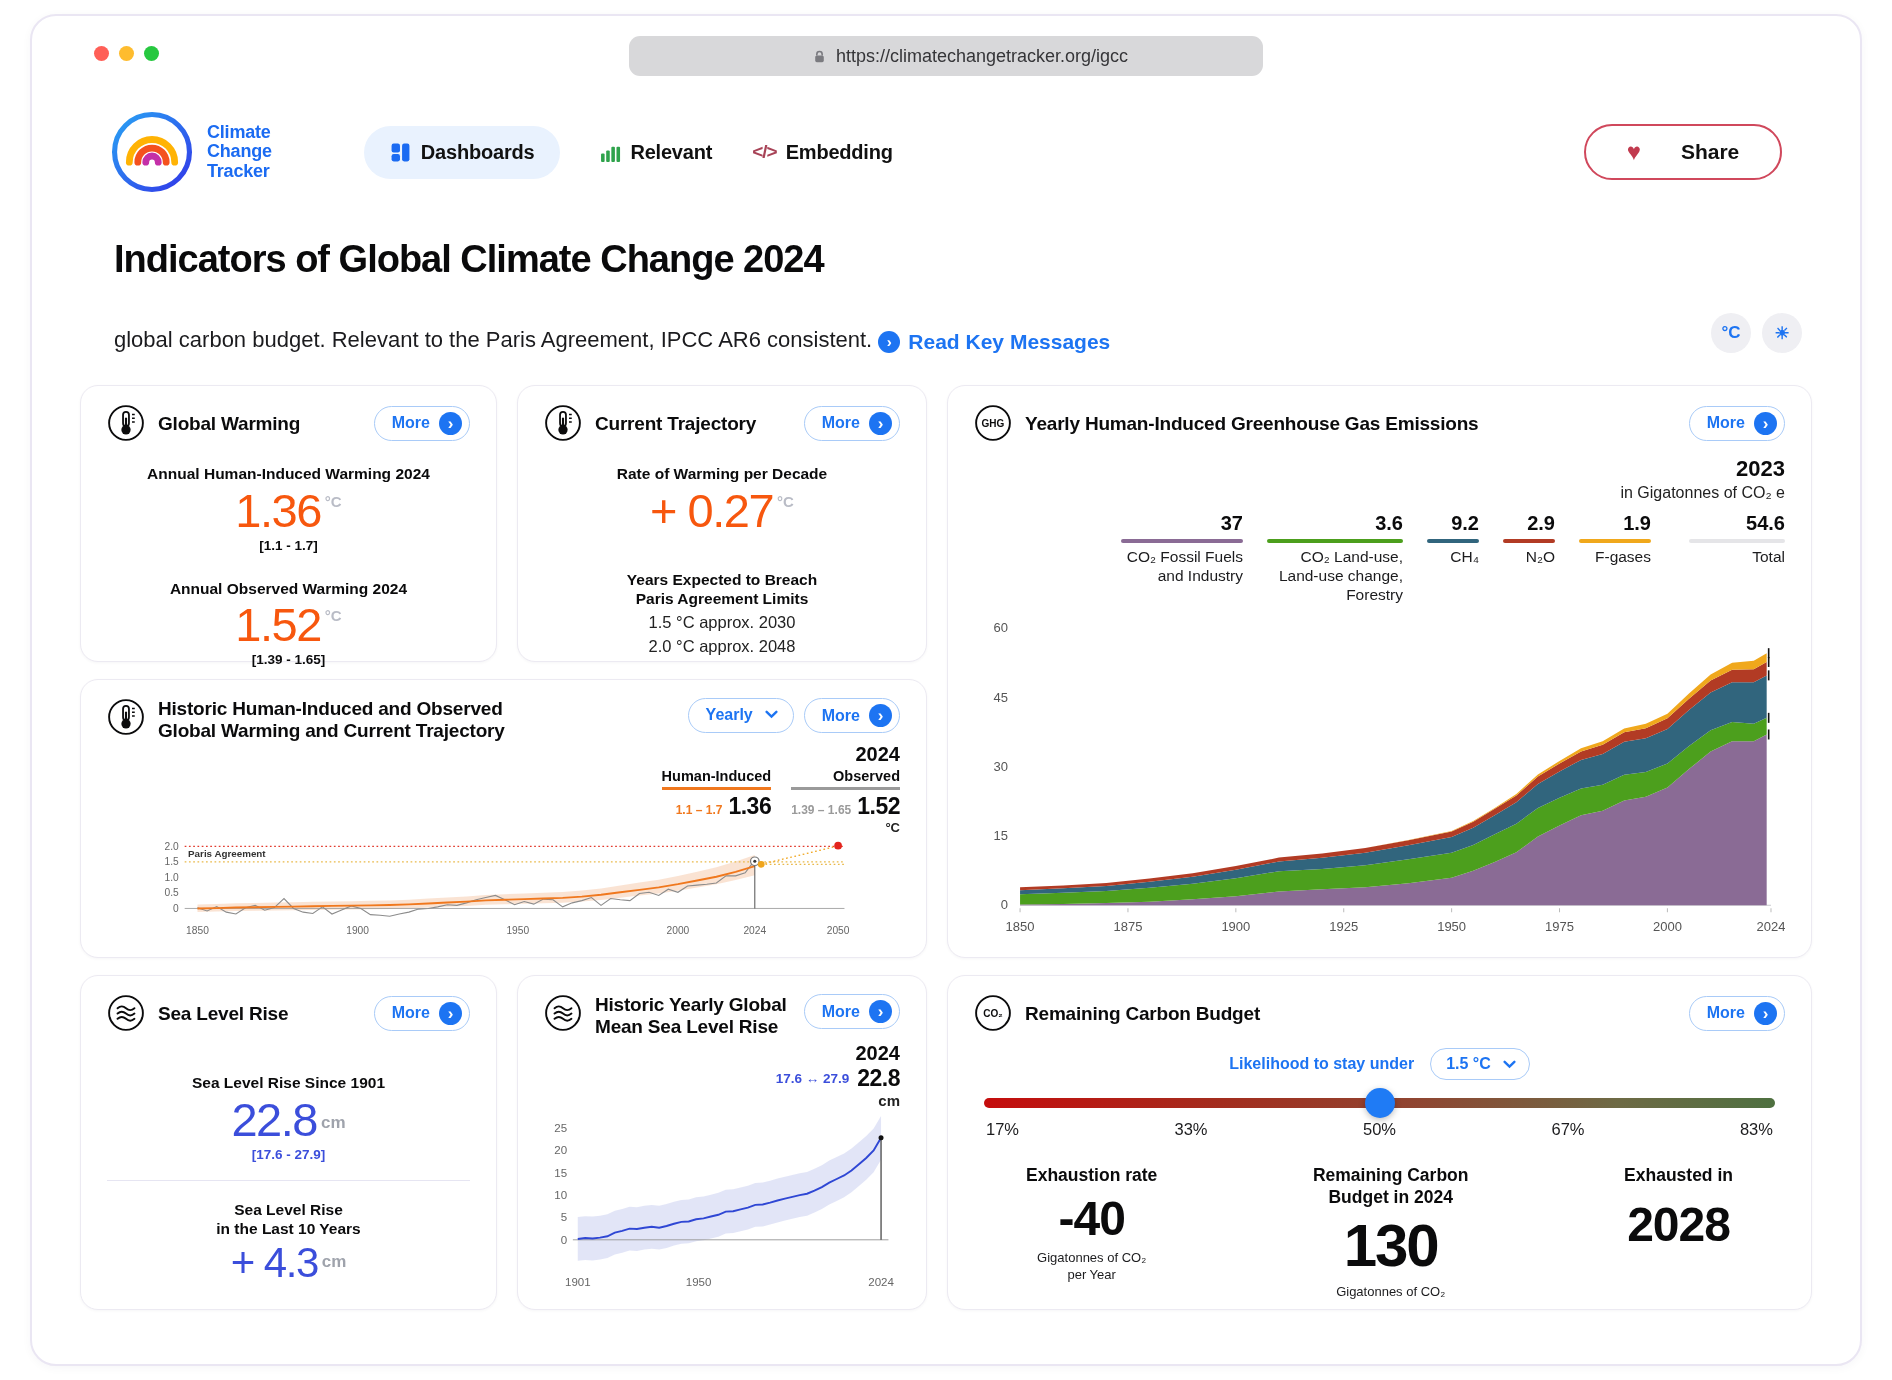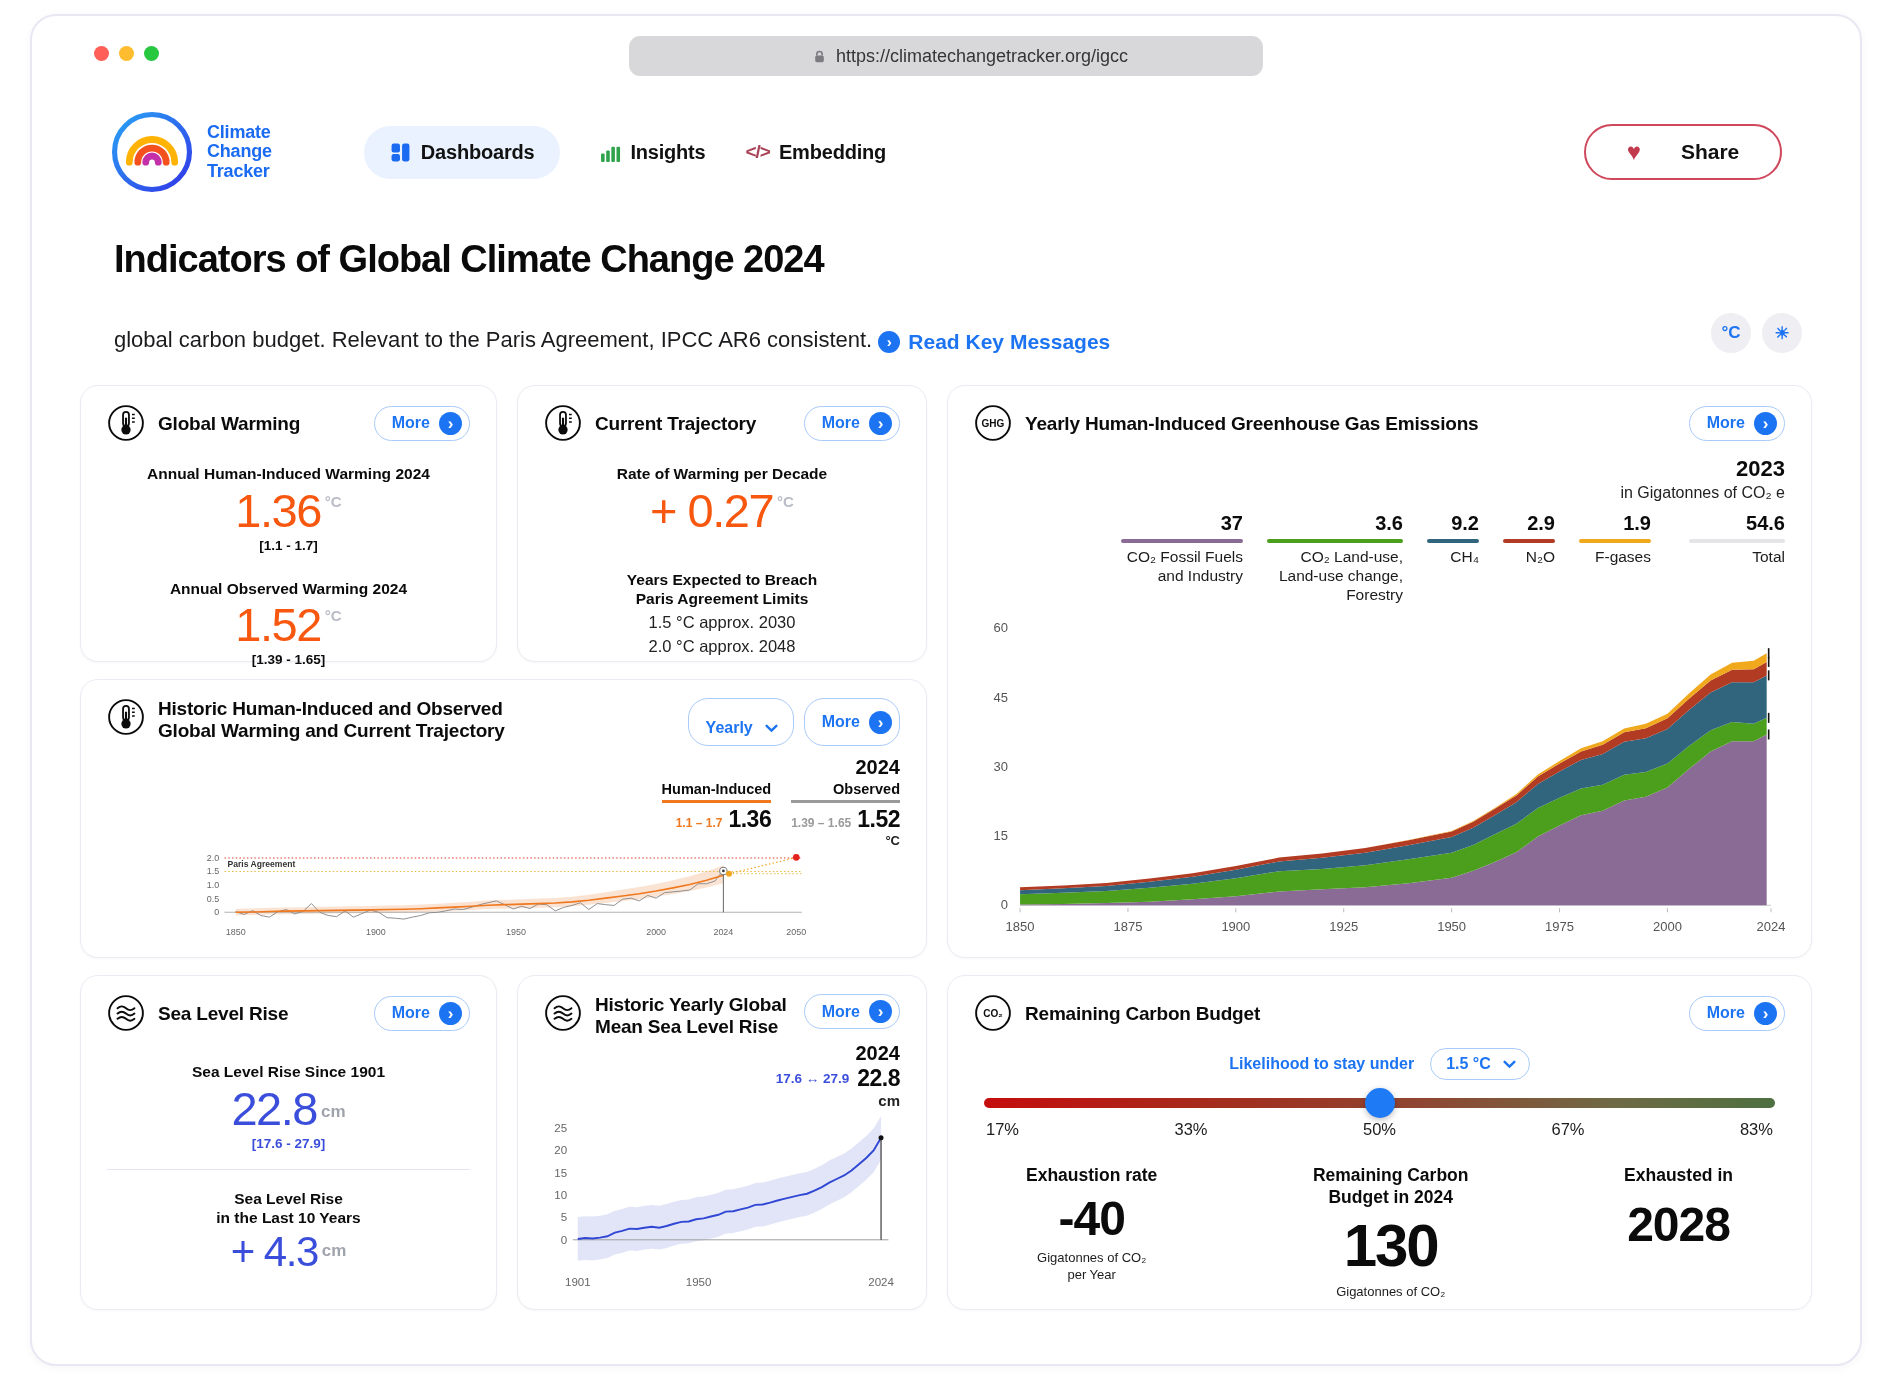--- a/index.html
+++ b/index.html
@@ -35,21 +35,21 @@
   .cards{margin-top:30px;display:grid;grid-template-columns:417px 410px 1fr;grid-template-rows:277px 279px 335px;gap:17px 20px;}
   .card{background:#fff;border:1.5px solid #ECEAF2;border-radius:18px;padding:18px 26px;box-shadow:0 1px 3px rgba(25,25,60,.04);display:flex;flex-direction:column;position:relative;}
   .card-gw{grid-area:1/1/2/2}.card-ct{grid-area:1/2/2/3}.card-ghg{grid-area:1/3/3/4}.card-hist{grid-area:2/1/3/3}.card-slr{grid-area:3/1/4/2}.card-slc{grid-area:3/2/4/3}.card-cb{grid-area:3/3/4/4}
   .card-head{display:flex;align-items:center;gap:13px;}
   .icon-circ{width:38px;height:38px;flex:0 0 auto;}
   .card-title{font-size:19px;font-weight:700;letter-spacing:-.2px;line-height:1.15;}
   .headspace{margin-left:auto;display:flex;align-items:center;gap:10px;}
   .more-btn{display:flex;align-items:center;gap:9px;background:#fff;border:1.6px solid #A9CBF8;border-radius:20px;padding:5px 7px 5px 17px;cursor:pointer;}
   .more-label{color:#1D74F2;font-weight:700;font-size:16px;}
   .more-circ{width:23px;height:23px;border-radius:50%;background:#1D74F2;color:#fff;display:flex;align-items:center;justify-content:center;font-size:17px;font-weight:700;line-height:1;}
-  .drop-btn{display:flex;align-items:center;gap:12px;background:#fff;border:1.6px solid #A9CBF8;border-radius:20px;padding:20px 15px 8px 17px;cursor:pointer;}
+  .drop-btn{display:flex;align-items:center;gap:12px;background:#fff;border:1.6px solid #A9CBF8;border-radius:20px;padding:6px 15px 8px 17px;cursor:pointer;}
   .drop-label{color:#1D74F2;font-weight:700;font-size:16px;}
   
   .statblock{text-align:center;}
   .stat-label{font-size:15.5px;font-weight:700;line-height:1.25;}
   .big-row{display:flex;justify-content:center;align-items:flex-start;gap:4px;margin-top:2px;}
   .big{font-size:47px;font-weight:400;letter-spacing:-1.5px;color:#F7570E;line-height:1.08;}
   .big.blue{color:#3B4EDB;}
   .unit-sup{font-size:15px;color:#B9BCC6;font-weight:700;margin-top:7px;}
   .unit-side{font-size:17px;color:#9FA3AC;font-weight:700;margin-top:18px;}
   .range{font-size:13.5px;font-weight:700;margin-top:1px;}
@@ -150,21 +150,21 @@
           </svg>
         <span class="navlabel">Dashboards</span>
       </button>
       <button class="navitem">
         <svg width="21" height="21" viewBox="0 0 20 20">
             <rect x="1" y="11" width="3.4" height="8" rx="1" fill="#2FA34C"></rect>
             <rect x="5.9" y="8" width="3.4" height="11" rx="1" fill="#2FA34C"></rect>
             <rect x="10.8" y="4.5" width="3.4" height="14.5" rx="1" fill="#2FA34C"></rect>
             <rect x="15.7" y="4.5" width="3.4" height="14.5" rx="1" fill="#2FA34C"></rect>
           </svg>
-        <span class="navlabel">Insights</span>
+        <span class="navlabel">Relevant</span>
       </button>
       <button class="navitem">
         <span class="embed-ico">&lt;/&gt;</span>
         <span class="navlabel">Embedding</span>
       </button>
     </nav>
     <button class="share">
       <span class="heart">♥</span>
       <span class="lbl">Share</span>
     </button>
@@ -430,21 +430,21 @@
             <path d="M10 23.5c2.7-2.4 5.3-2.4 8 0s5.3 2.4 8 0" fill="none" stroke="#0b0b0c" stroke-width="1.8" stroke-linecap="round"></path>
           </svg>
         <span class="card-title">Sea Level Rise</span>
         <span class="headspace">
           <button class="more-btn">
             <span class="more-label">More</span>
             <span class="more-circ">›</span>
           </button>
         </span>
       </div>
-      <div class="statblock" style="margin-top:30px;">
+      <div class="statblock" style="margin-top:41px;">
         <div class="stat-label">Sea Level Rise Since 1901</div>
         <div class="big-row">
             <span class="big blue">22.8</span>
             <span class="unit-side">cm</span>
           </div>
         <div class="range blue">[17.6 - 27.9]</div>
       </div>
       <div class="divider" style="margin-top:18px;"></div>
       <div class="statblock" style="margin-top:6px;">
         <div class="stat-label"><span>Sea Level Rise</span><br><span>in the Last 10 Years</span></div>

